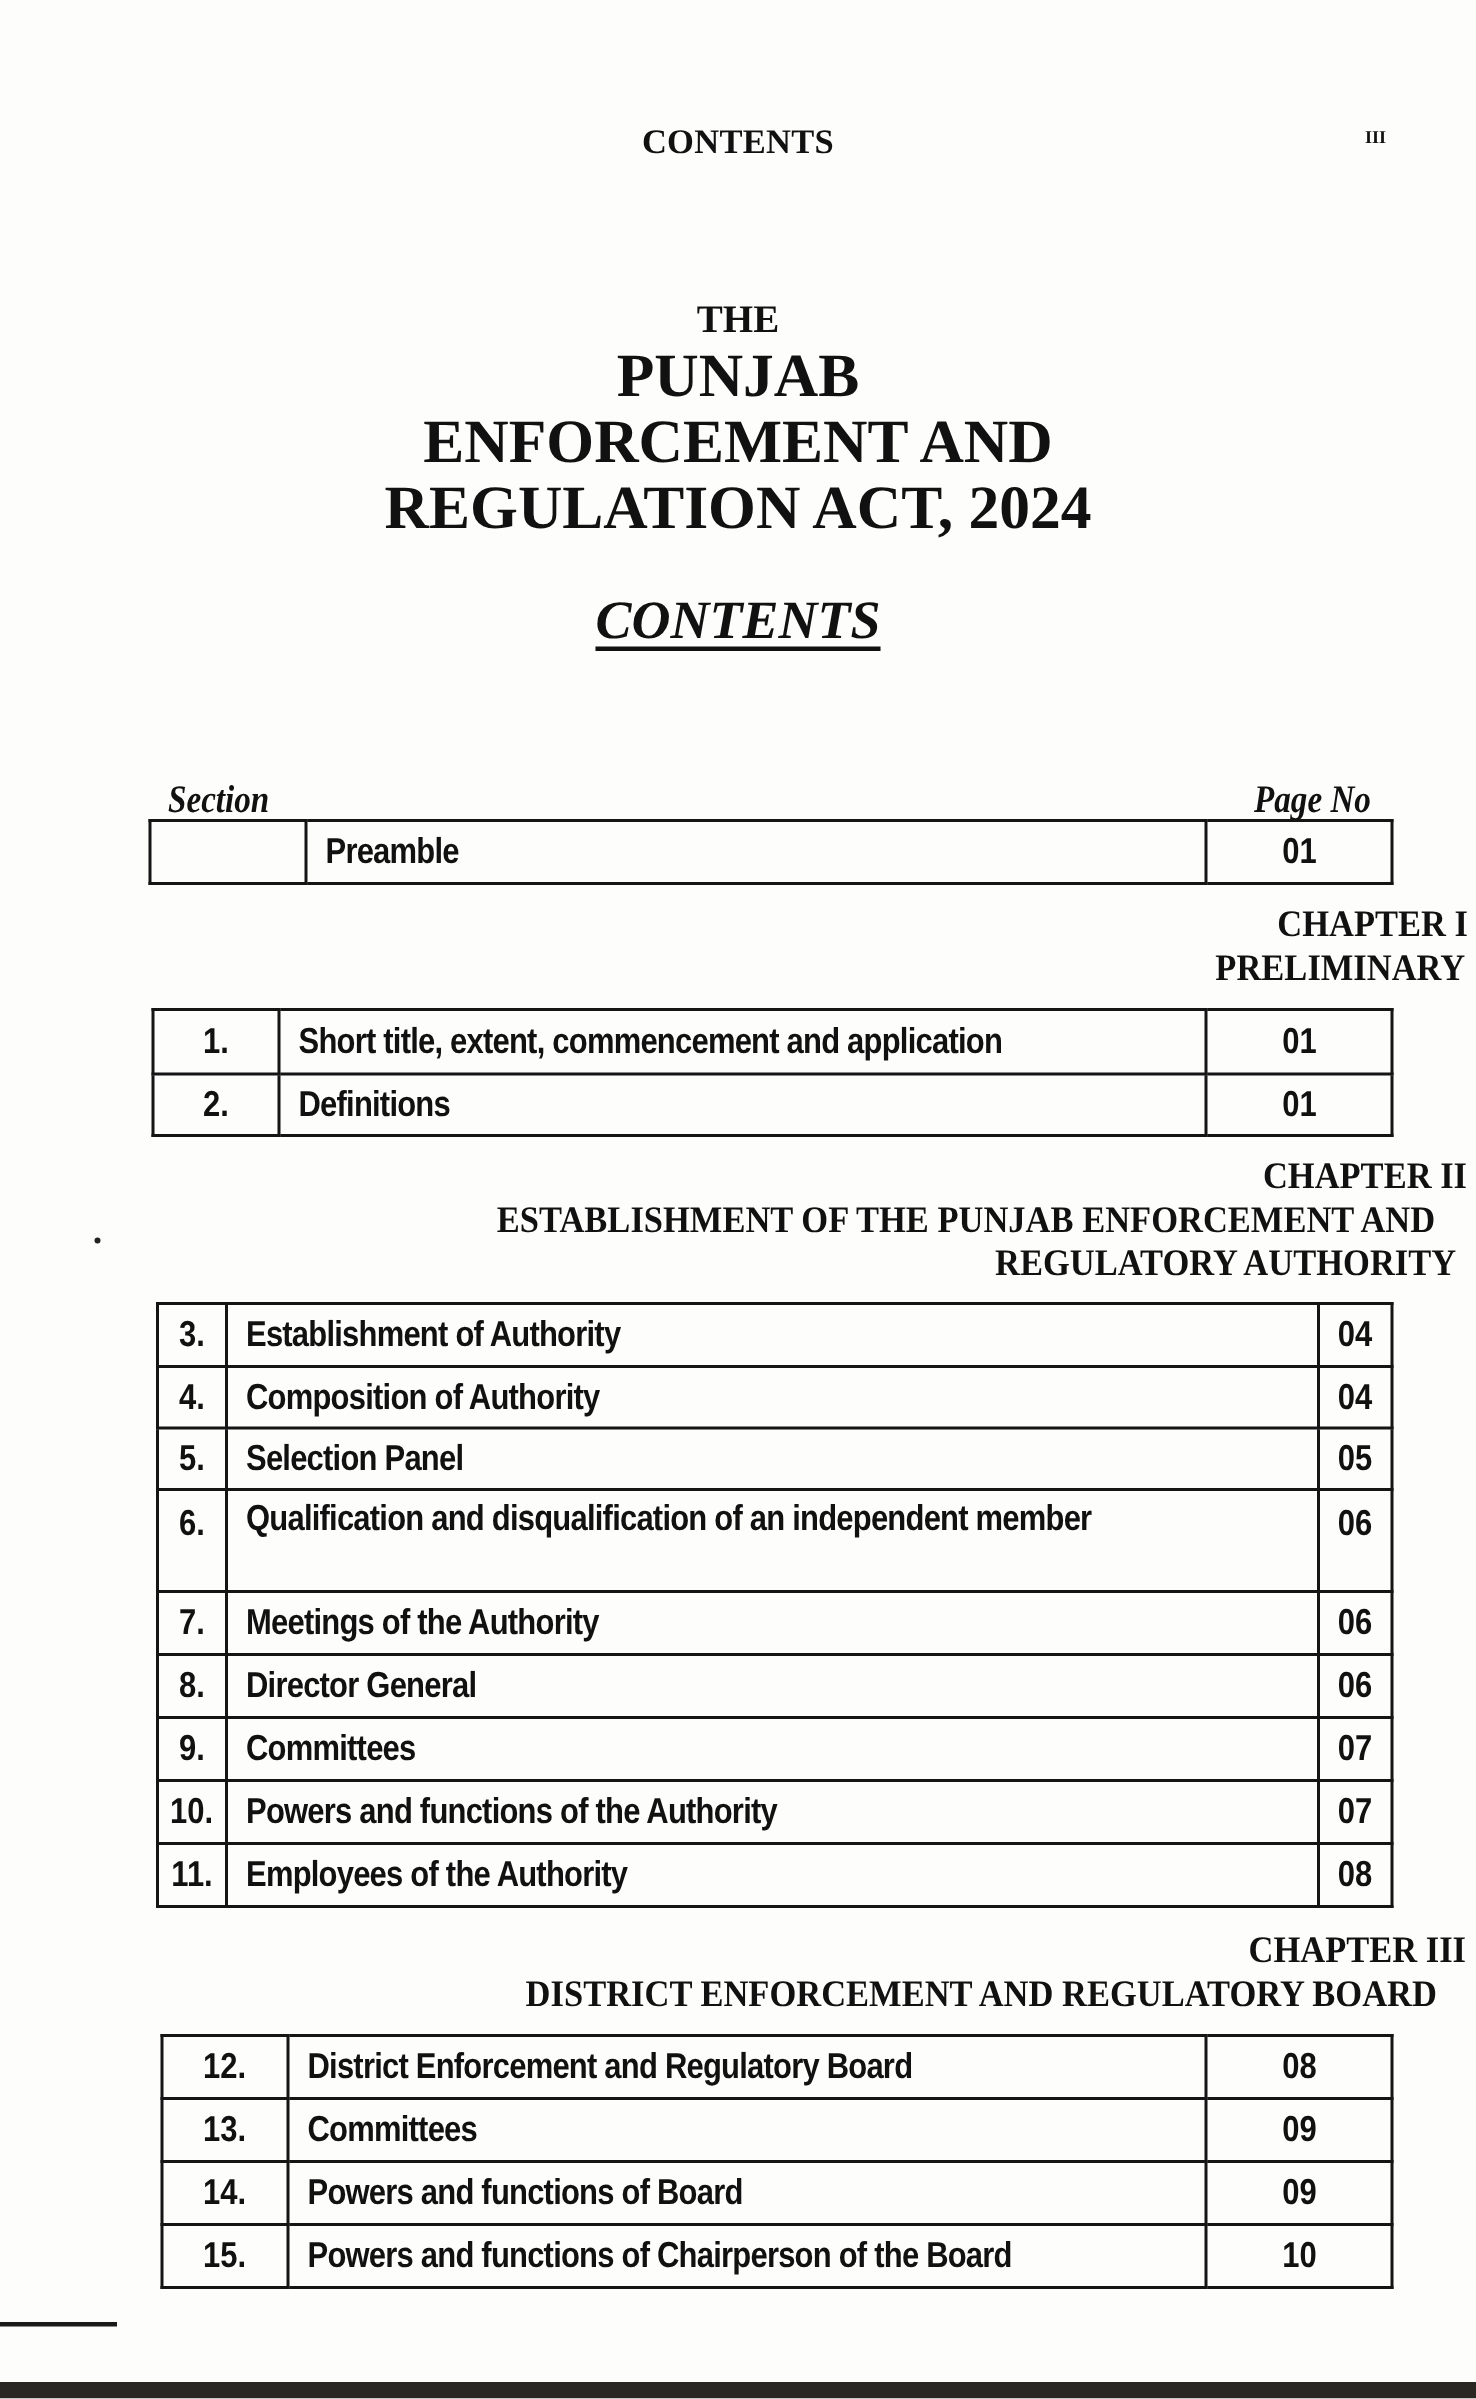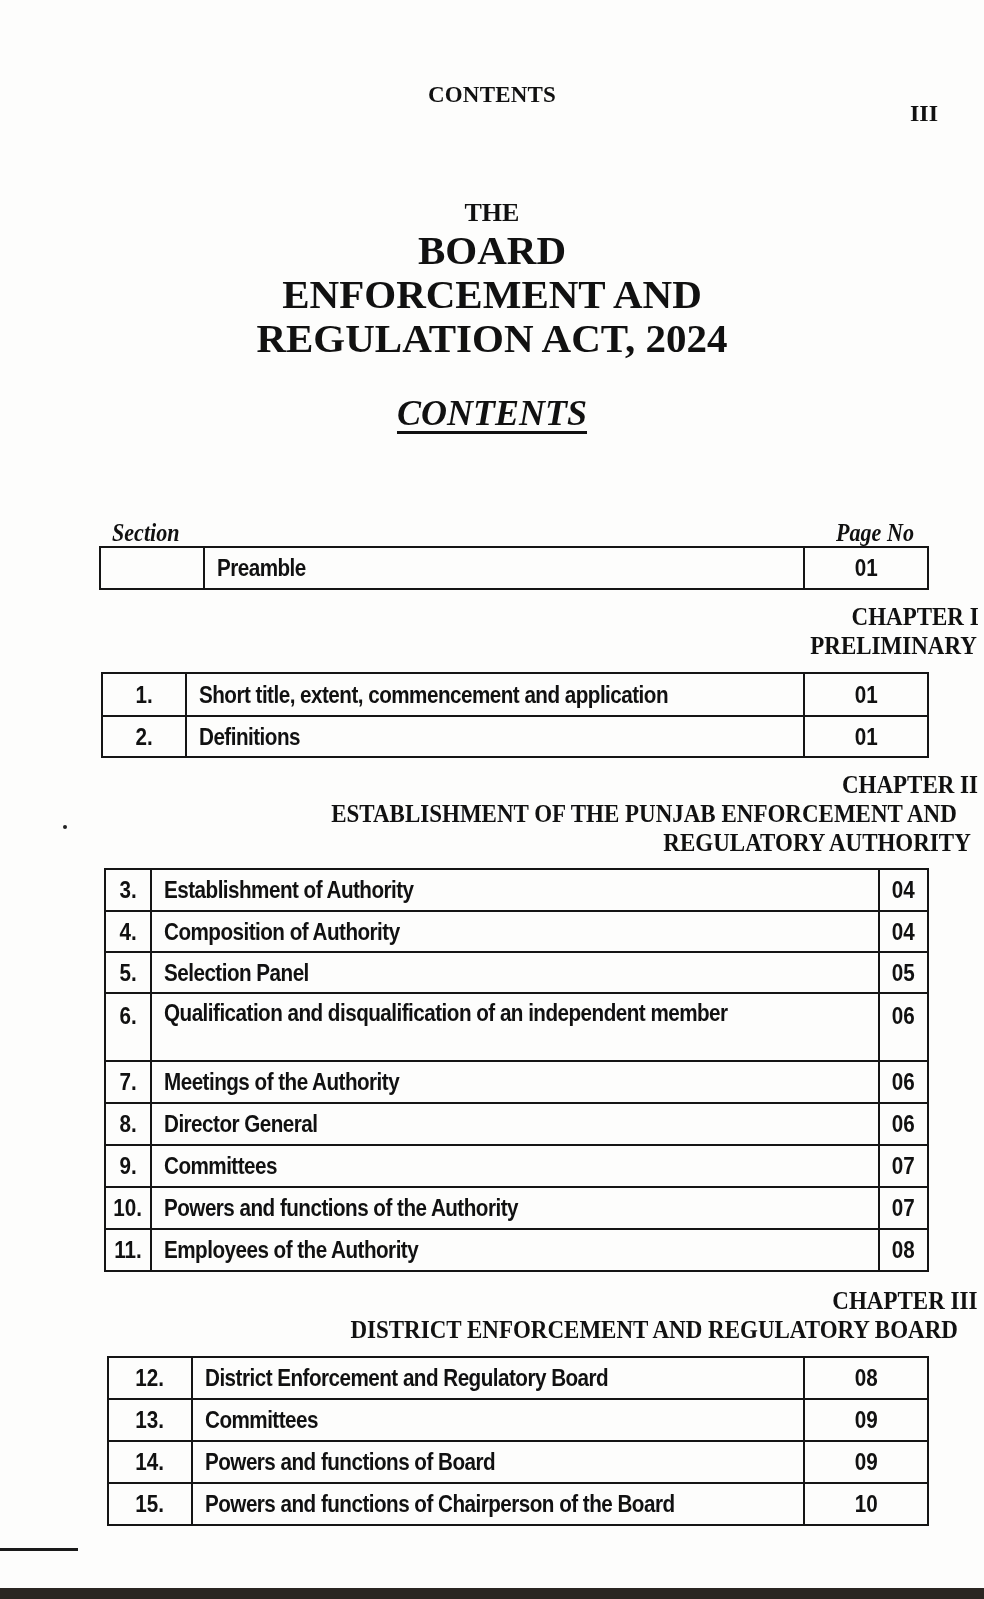--- a/index.html
+++ b/index.html
@@ -28,22 +28,21 @@
       text-align: center;
       font-weight: bold;
       font-size: 23px;
       letter-spacing: 0.2px;
     }
     .page-num {
       position: absolute;
       top: 84px;
       left: 910px;
       font-weight: bold;
-      font-size: 24px;
-      margin-top: 16px;
+      font-size: 12px;
     }
     .title-block {
       position: absolute;
       top: 198px;
       left: 0; width: 984px;
       text-align: center;
       font-weight: bold;
     }
     .title-the { font-size: 26px; line-height: 30px; }
     .title-line { font-size: 41px; line-height: 44px; }
@@ -155,21 +154,21 @@
 </head>
 <body>
 
 <div class="page">
 
   <div class="running-head">CONTENTS</div>
   <div class="page-num">III</div>
 
   <div class="title-block">
     <div class="title-the">THE</div>
-    <div class="title-line">BOARD</div>
+    <div class="title-line">PUNJAB</div>
     <div class="title-line">ENFORCEMENT AND</div>
     <div class="title-line">REGULATION ACT, 2024</div>
   </div>
 
   <div class="contents-heading">CONTENTS</div>
 
   <div class="col-head section">Section</div>
   <div class="col-head pageno">Page No</div>
 
   <table class="toc-table" style="left:99px; top:546px; width:830px;">

